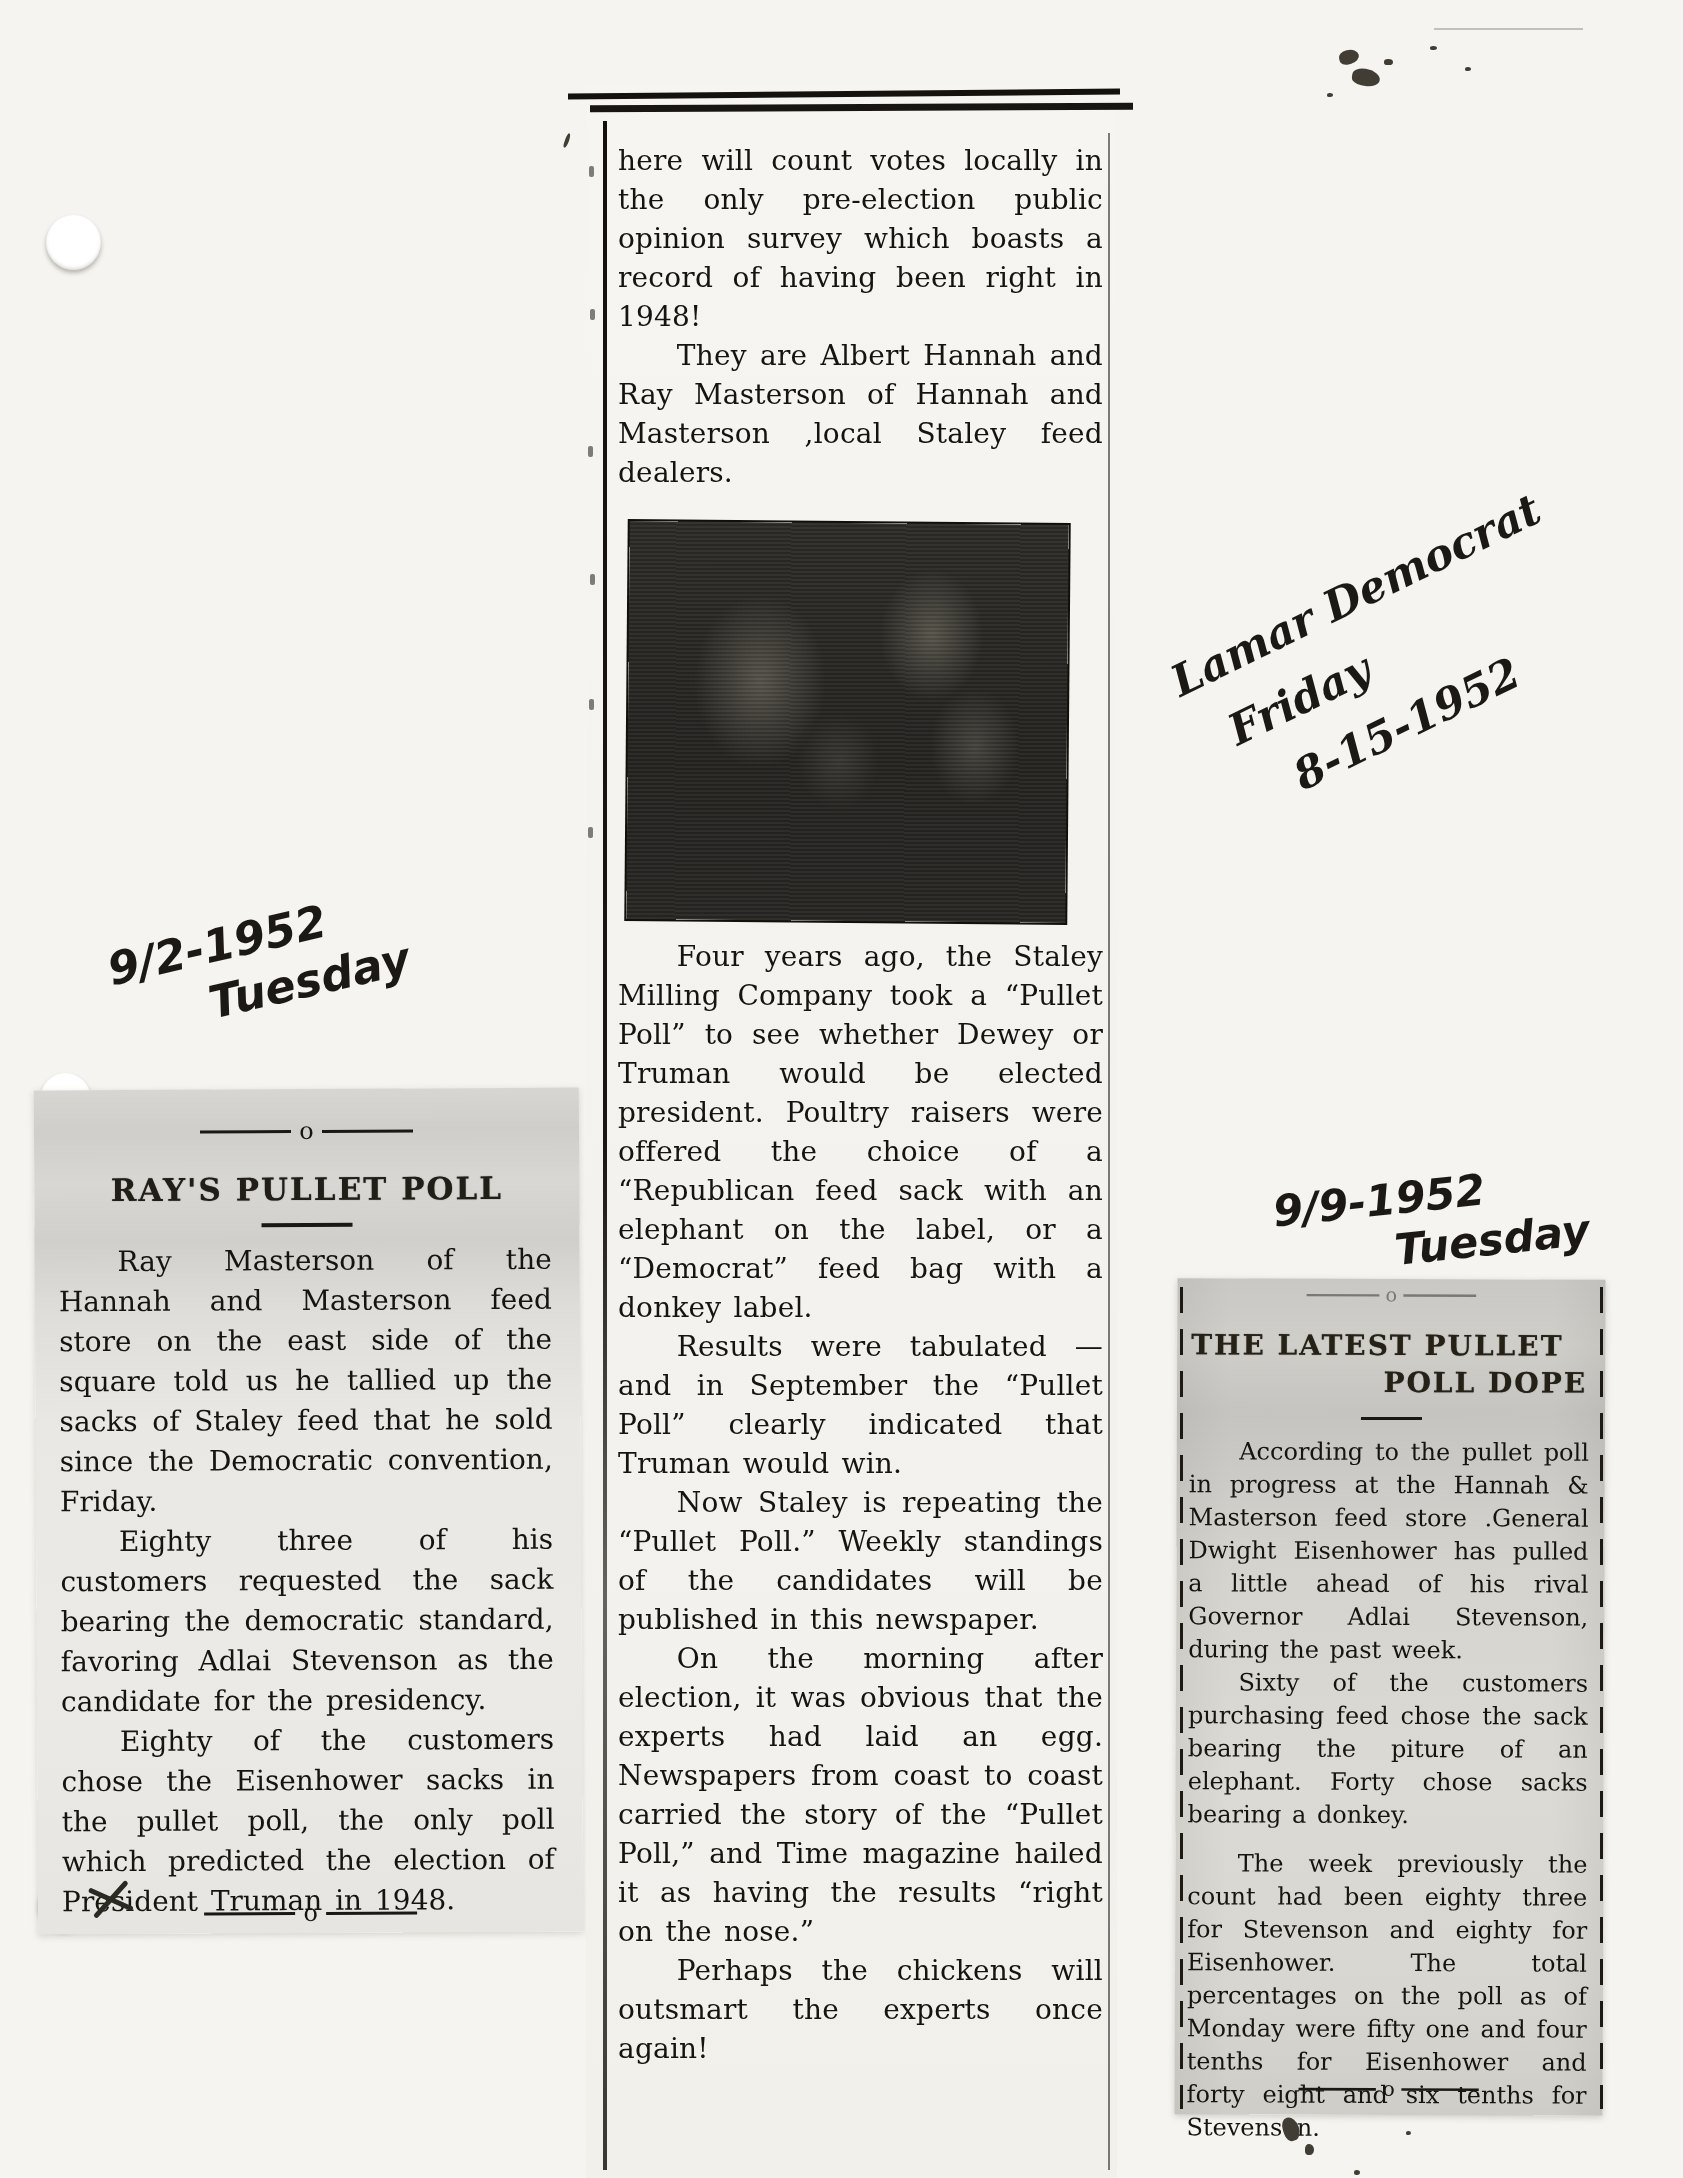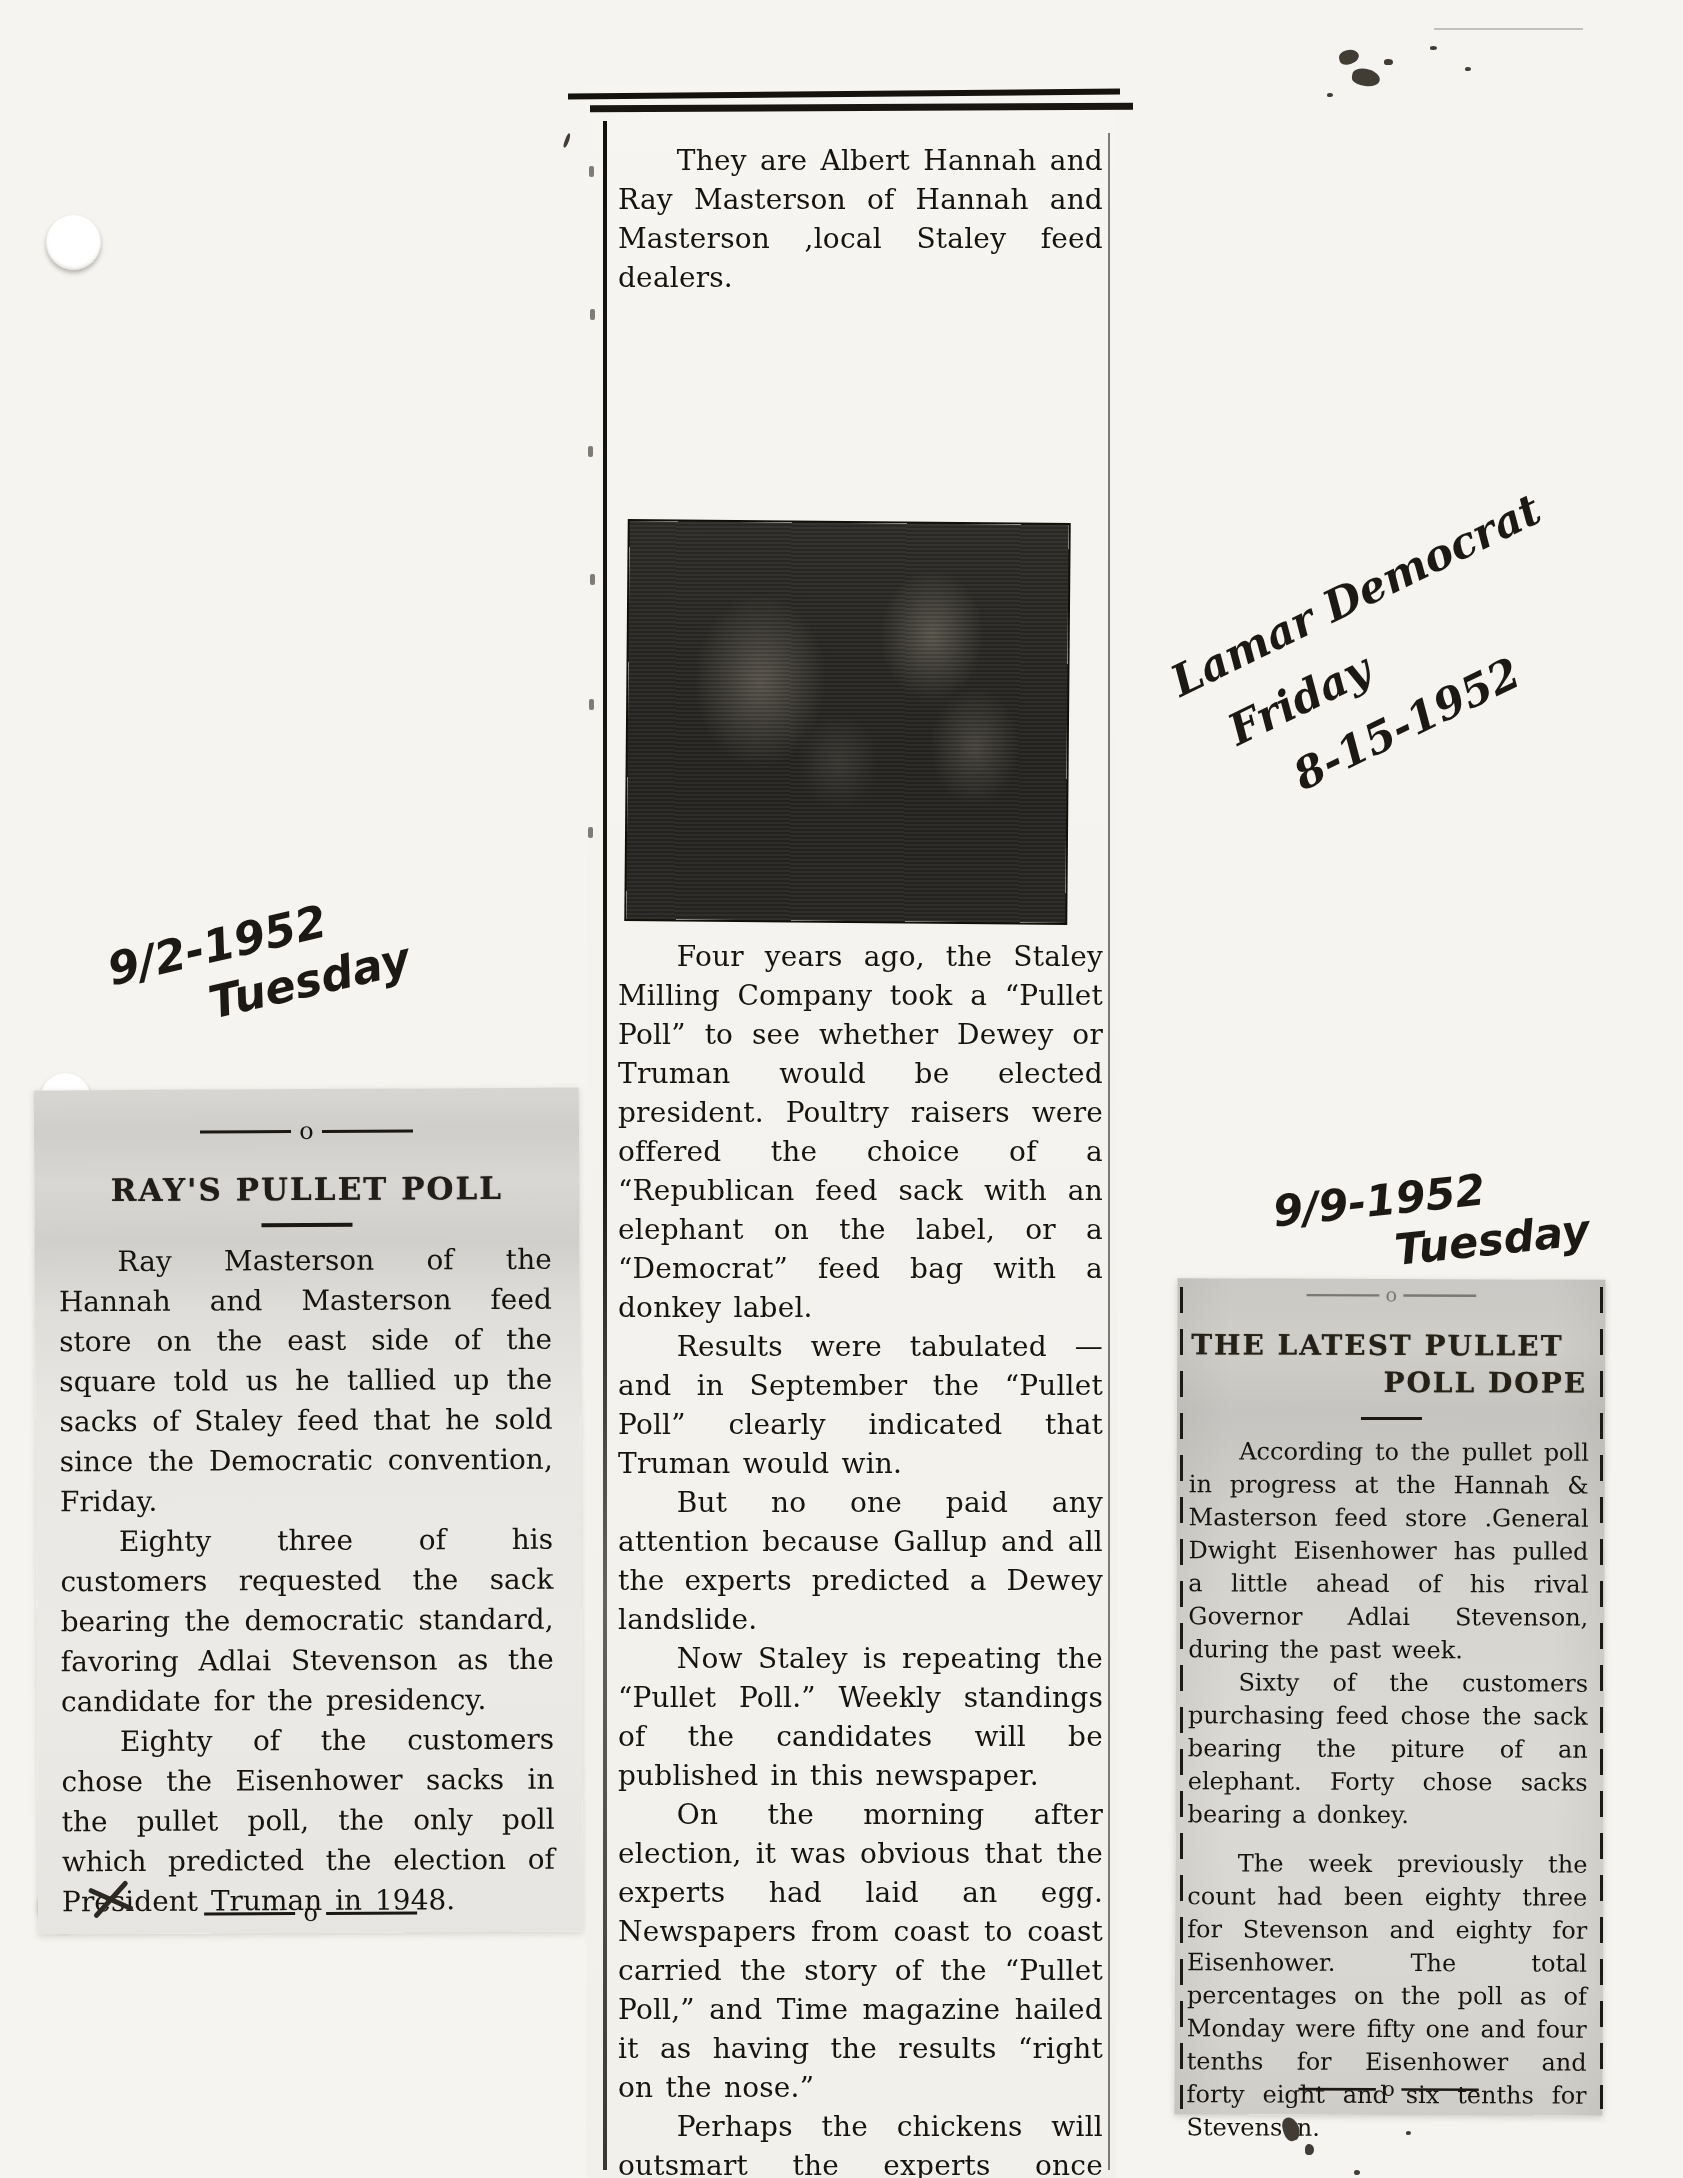--- a/index.html
+++ b/index.html
@@ -151,29 +151,29 @@
   <div class="s2"></div>
 </div>
 
 <div id="mid-clip"></div>
 <div id="mid-rule-top1"></div>
 <div id="mid-rule-top2"></div>
 <div id="mid-rule-left"></div>
 <div id="mid-rule-right"></div>
 
 <div id="mid-text1" class="news-body">
+  <p>here will count votes locally in the only pre-election public opinion survey which boasts a record of having been right in 1948!</p>
   <p class="ind">They are Albert Hannah and Ray Masterson of Hannah and Masterson ,local Staley feed dealers.</p>
 </div>
 
 <div id="mid-photo" aria-label="dark halftone photograph of two men"></div>
 
 <div id="mid-text2" class="news-body">
   <p class="ind">Four years ago, the Staley Milling Company took a “Pullet Poll” to see whether Dewey or Truman would be elected president. Poultry raisers were offered the choice of a “Republican feed sack with an elephant on the label, or a “Democrat” feed bag with a donkey label.</p>
   <p class="ind">Results were tabulated — and in September the “Pullet Poll” clearly indicated that Truman would win.</p>
-  <p class="ind">But no one paid any attention because Gallup and all the experts predicted a Dewey landslide.</p>
   <p class="ind">Now Staley is repeating the “Pullet Poll.” Weekly standings of the candidates will be published in this newspaper.</p>
   <p class="ind">On the morning after election, it was obvious that the experts had laid an egg. Newspapers from coast to coast carried the story of the “Pullet Poll,” and Time magazine hailed it as having the results “right on the nose.”</p>
   <p class="ind">Perhaps the chickens will outsmart the experts once again!</p>
 </div>
 
 <div id="right-clip" class="news-body">
   <div class="o-rule faint">
       <span>o</span>
     </div>
   <div id="right-title1">THE LATEST PULLET</div>

